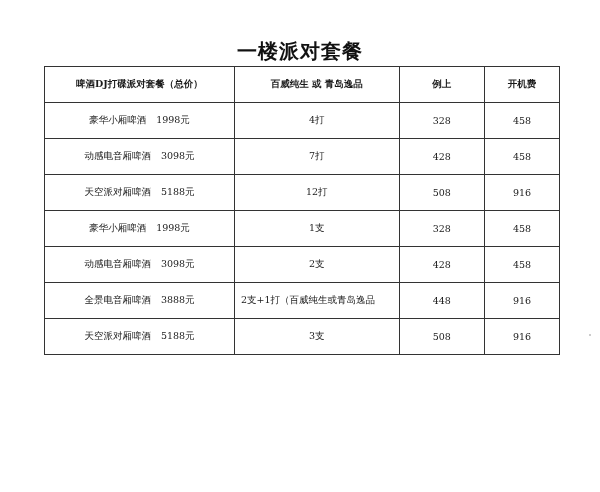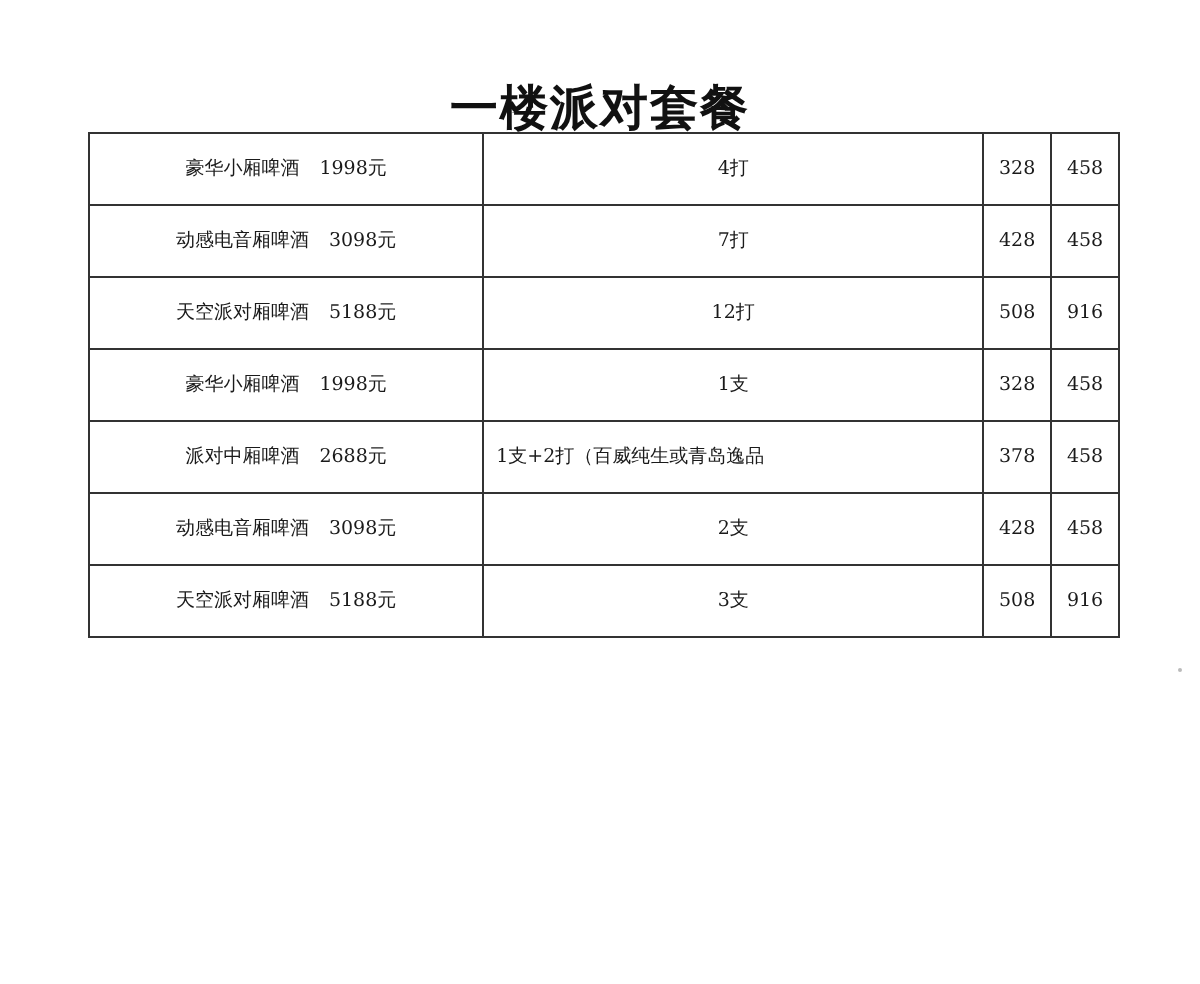--- a/index.html
+++ b/index.html
@@ -3,21 +3,21 @@
   <meta charset="utf-8">
   <style>
     html, body { margin: 0; padding: 0; background: #ffffff; }
     body {
       width: 600px; height: 492px; position: relative; overflow: hidden;
       font-family: "DejaVu Serif", "Liberation Serif", serif;
       color: #1a1a1a;
     }
     .title {
       position: absolute; left: 0; top: 38px; width: 600px;
-      text-align: center; font-size: 24px; font-weight: bold; letter-spacing: 1px;
+      text-align: center; font-size: 20px; font-weight: bold; letter-spacing: 1px;
       color: #111;
     }
     table.menu {
       position: absolute; left: 44px; top: 66px;
       width: 419px; border-collapse: collapse;
       font-size: 9.5px;
     }
     table.menu td {
       border: 1.3px solid #333;
       text-align: center;
@@ -35,20 +35,26 @@
     .fleck { position: absolute; width: 2px; height: 2px; background: #bbb; border-radius: 1px; }
   </style>
 </head>
 <body>
 
 <div class="title">一楼派对套餐</div>
 
 <table class="menu" style="width:516px;">
   <tbody>
 
+    <tr class="hdr">
+      <td class="c1" style="width:179px">啤酒DJ打碟派对套餐（总价）</td>
+      <td class="c2" style="width:155px">百威纯生 或 青岛逸品</td>
+      <td class="c3" style="width:80px">例上</td>
+      <td class="c4" style="width:70px">开机费</td>
+    </tr>
     <tr>
       <td><span>豪华小厢啤酒</span><span class="gap"></span><span>1998元</span></td>
       <td>4打</td>
       <td>328</td>
       <td>458</td>
     </tr>
     <tr>
       <td><span>动感电音厢啤酒</span><span class="gap"></span><span>3098元</span></td>
       <td>7打</td>
       <td>428</td>
@@ -61,30 +67,30 @@
       <td>916</td>
     </tr>
 
     <tr>
       <td><span>豪华小厢啤酒</span><span class="gap"></span><span>1998元</span></td>
       <td>1支</td>
       <td>328</td>
       <td>458</td>
     </tr>
     <tr>
-      <td><span>派对中厢啤酒</span><span class="gap"></span><span>2688元</span></td>
-      <td class="left-align">1支+2打（百威纯生或青岛逸品</td>
-      <td>378</td>
-      <td>458</td>
-    </tr>
-    <tr>
       <td><span>动感电音厢啤酒</span><span class="gap"></span><span>3098元</span></td>
       <td>2支</td>
       <td>428</td>
       <td>458</td>
+    </tr>
+    <tr>
+      <td><span>全景电音厢啤酒</span><span class="gap"></span><span>3888元</span></td>
+      <td class="left-align">2支+1打（百威纯生或青岛逸品</td>
+      <td>448</td>
+      <td>916</td>
     </tr>
     <tr>
       <td><span>天空派对厢啤酒</span><span class="gap"></span><span>5188元</span></td>
       <td>3支</td>
       <td>508</td>
       <td>916</td>
     </tr>
   </tbody>
 </table>
 

